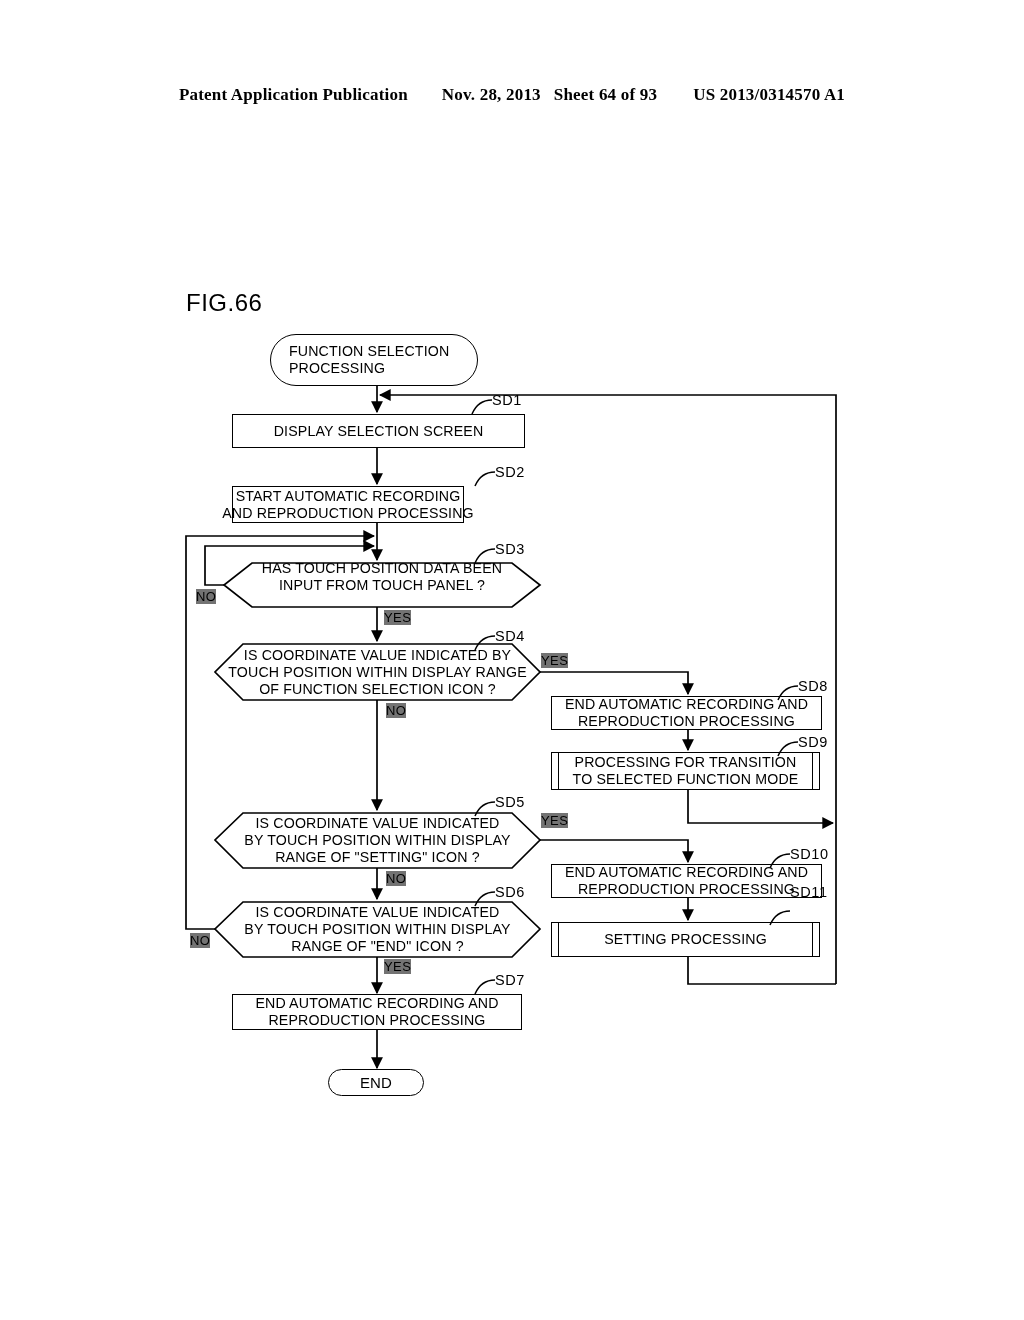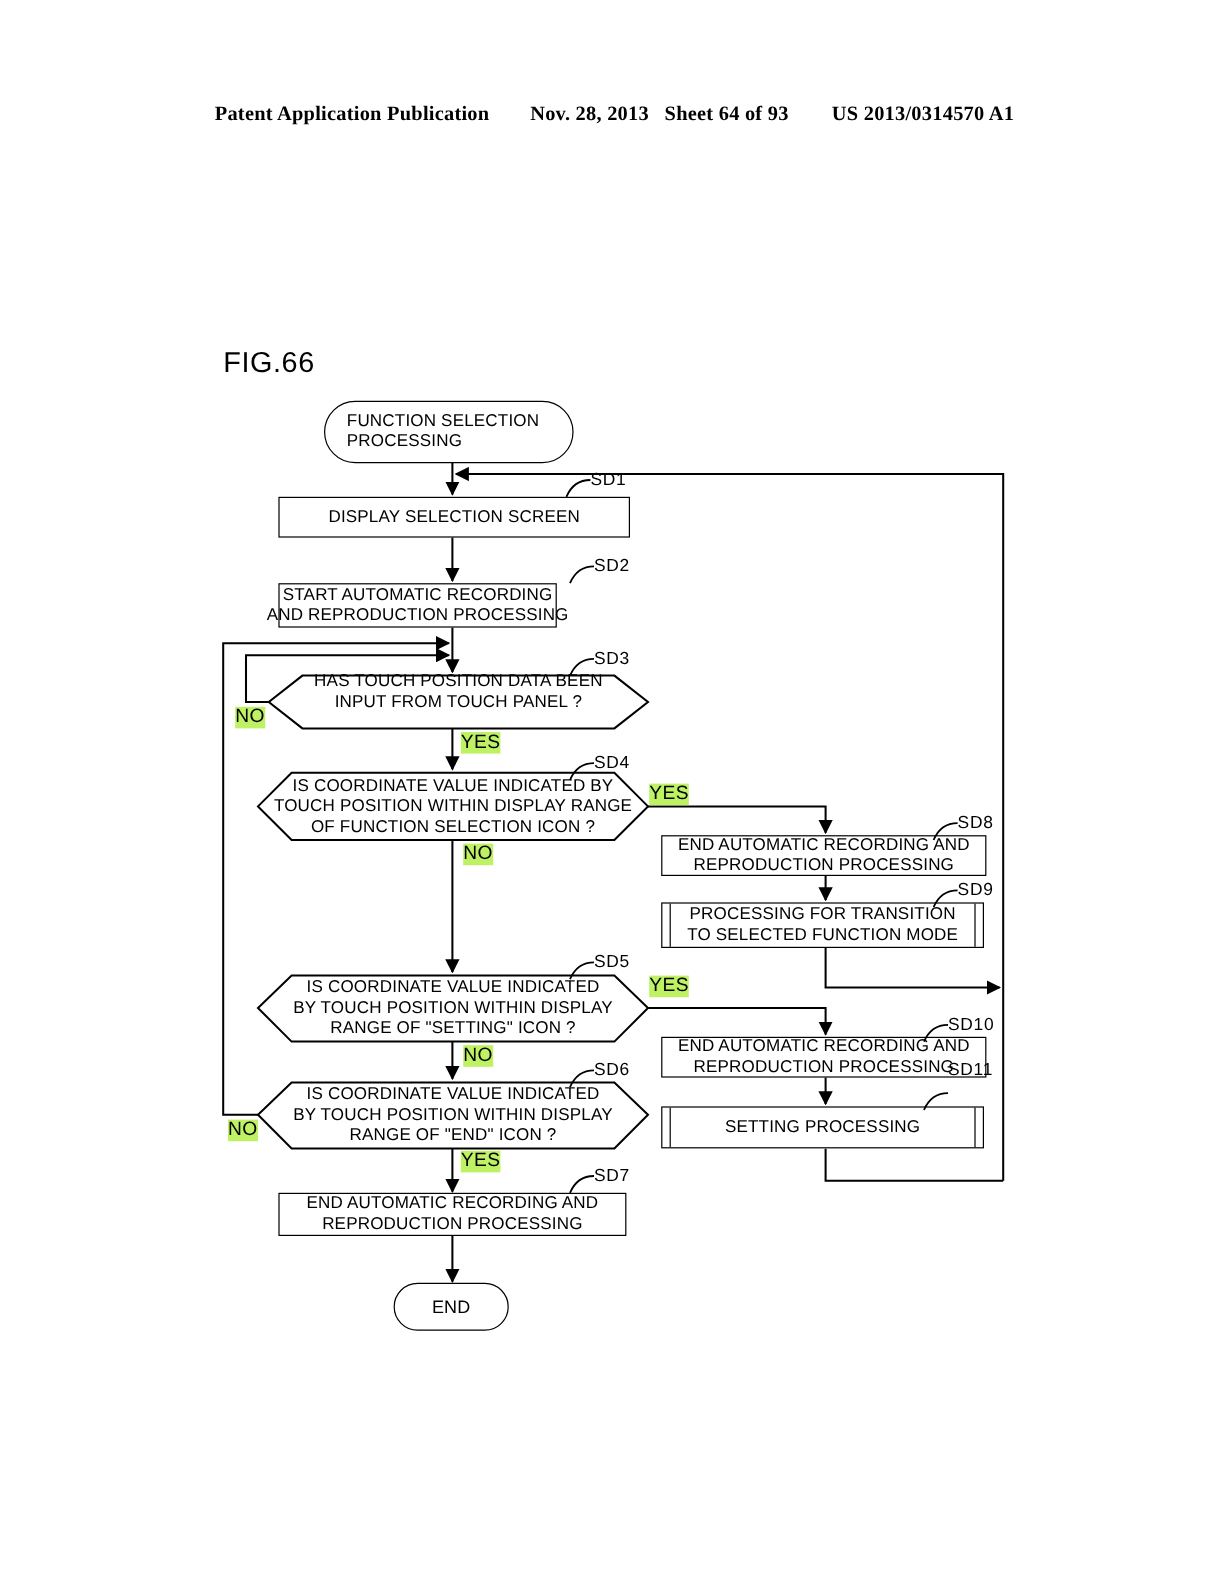--- a/index.html
+++ b/index.html
@@ -111,23 +111,23 @@
   .step-id {
     position: absolute;
     font-size: 14.5px;
     letter-spacing: 0.6px;
     white-space: pre;
   }
 
   
   .branch-label {
     position: absolute;
-    font-size: 16px;
+    font-size: 13px;
     letter-spacing: 0.4px;
-    background: #bef264;
+    background: #737373;
     white-space: pre;
   }
 </style>
 </head>
 <body>
 
 <div id="page-header">
   <span class="hdr-pub">Patent Application Publication</span>
   <span class="hdr-date">Nov. 28, 2013</span>
   <span class="hdr-sheet">Sheet 64 of 93</span>
@@ -252,21 +252,21 @@
 
 <div class="node proc" style="left:232px; top:994px; width:290px; height:36px;">
   <span class="ln">END AUTOMATIC RECORDING AND</span>
   <span class="ln">REPRODUCTION PROCESSING</span>
 </div>
 <div class="step-id" style="left:495px; top:972px;">SD7</div>
 <svg class="leader" style="position:absolute;left:473px;top:976px;" width="26" height="22">
   <path d="M 2,18 Q 8,4 22,4" stroke="#000" stroke-width="1.5" fill="none"></path>
 </svg>
 
-<div class="node term" style="left:328px; top:1069px; width:96px; height:40px; font-size:15px;">
+<div class="node term" style="left:328px; top:1069px; width:96px; height:27px; font-size:15px;">
   <span class="ln">END</span>
 </div>
 
 <div class="node proc" style="left:551px; top:696px; width:271px; height:34px;">
   <span class="ln">END AUTOMATIC RECORDING AND</span>
   <span class="ln">REPRODUCTION PROCESSING</span>
 </div>
 <div class="step-id" style="left:798px; top:678px;">SD8</div>
 <svg class="leader" style="position:absolute;left:776px;top:682px;" width="26" height="22">
   <path d="M 2,18 Q 8,4 22,4" stroke="#000" stroke-width="1.5" fill="none"></path>

